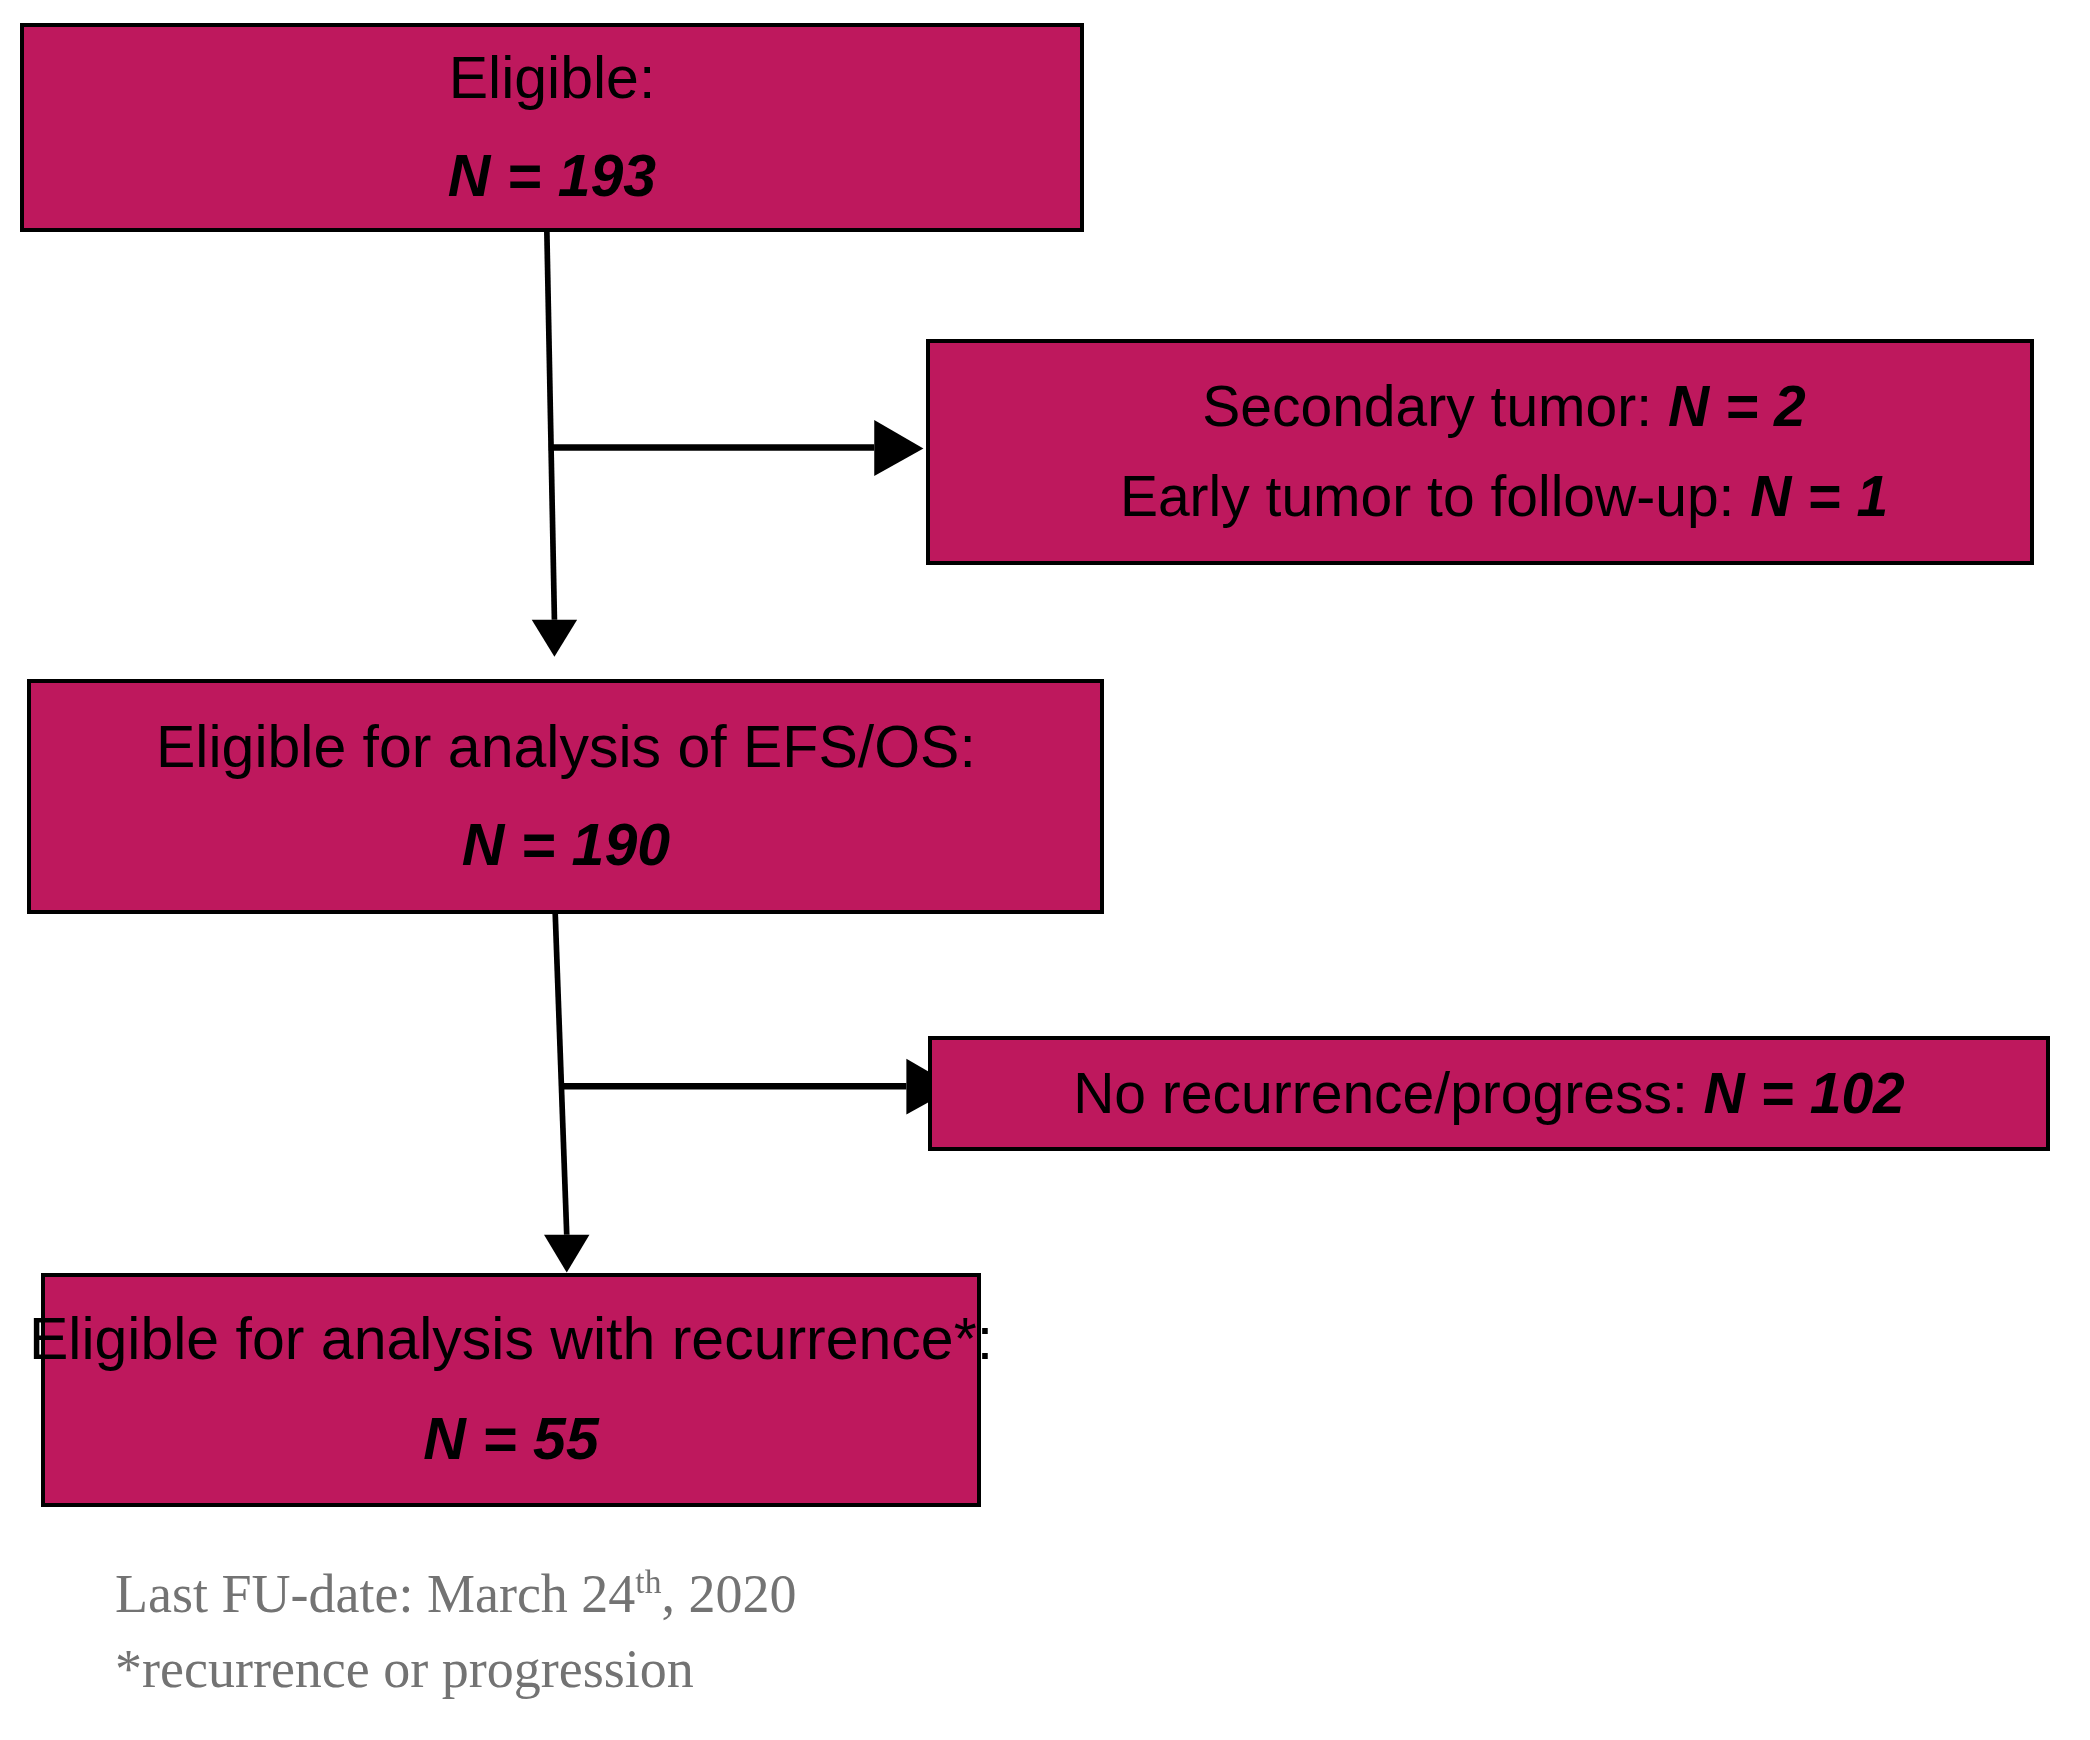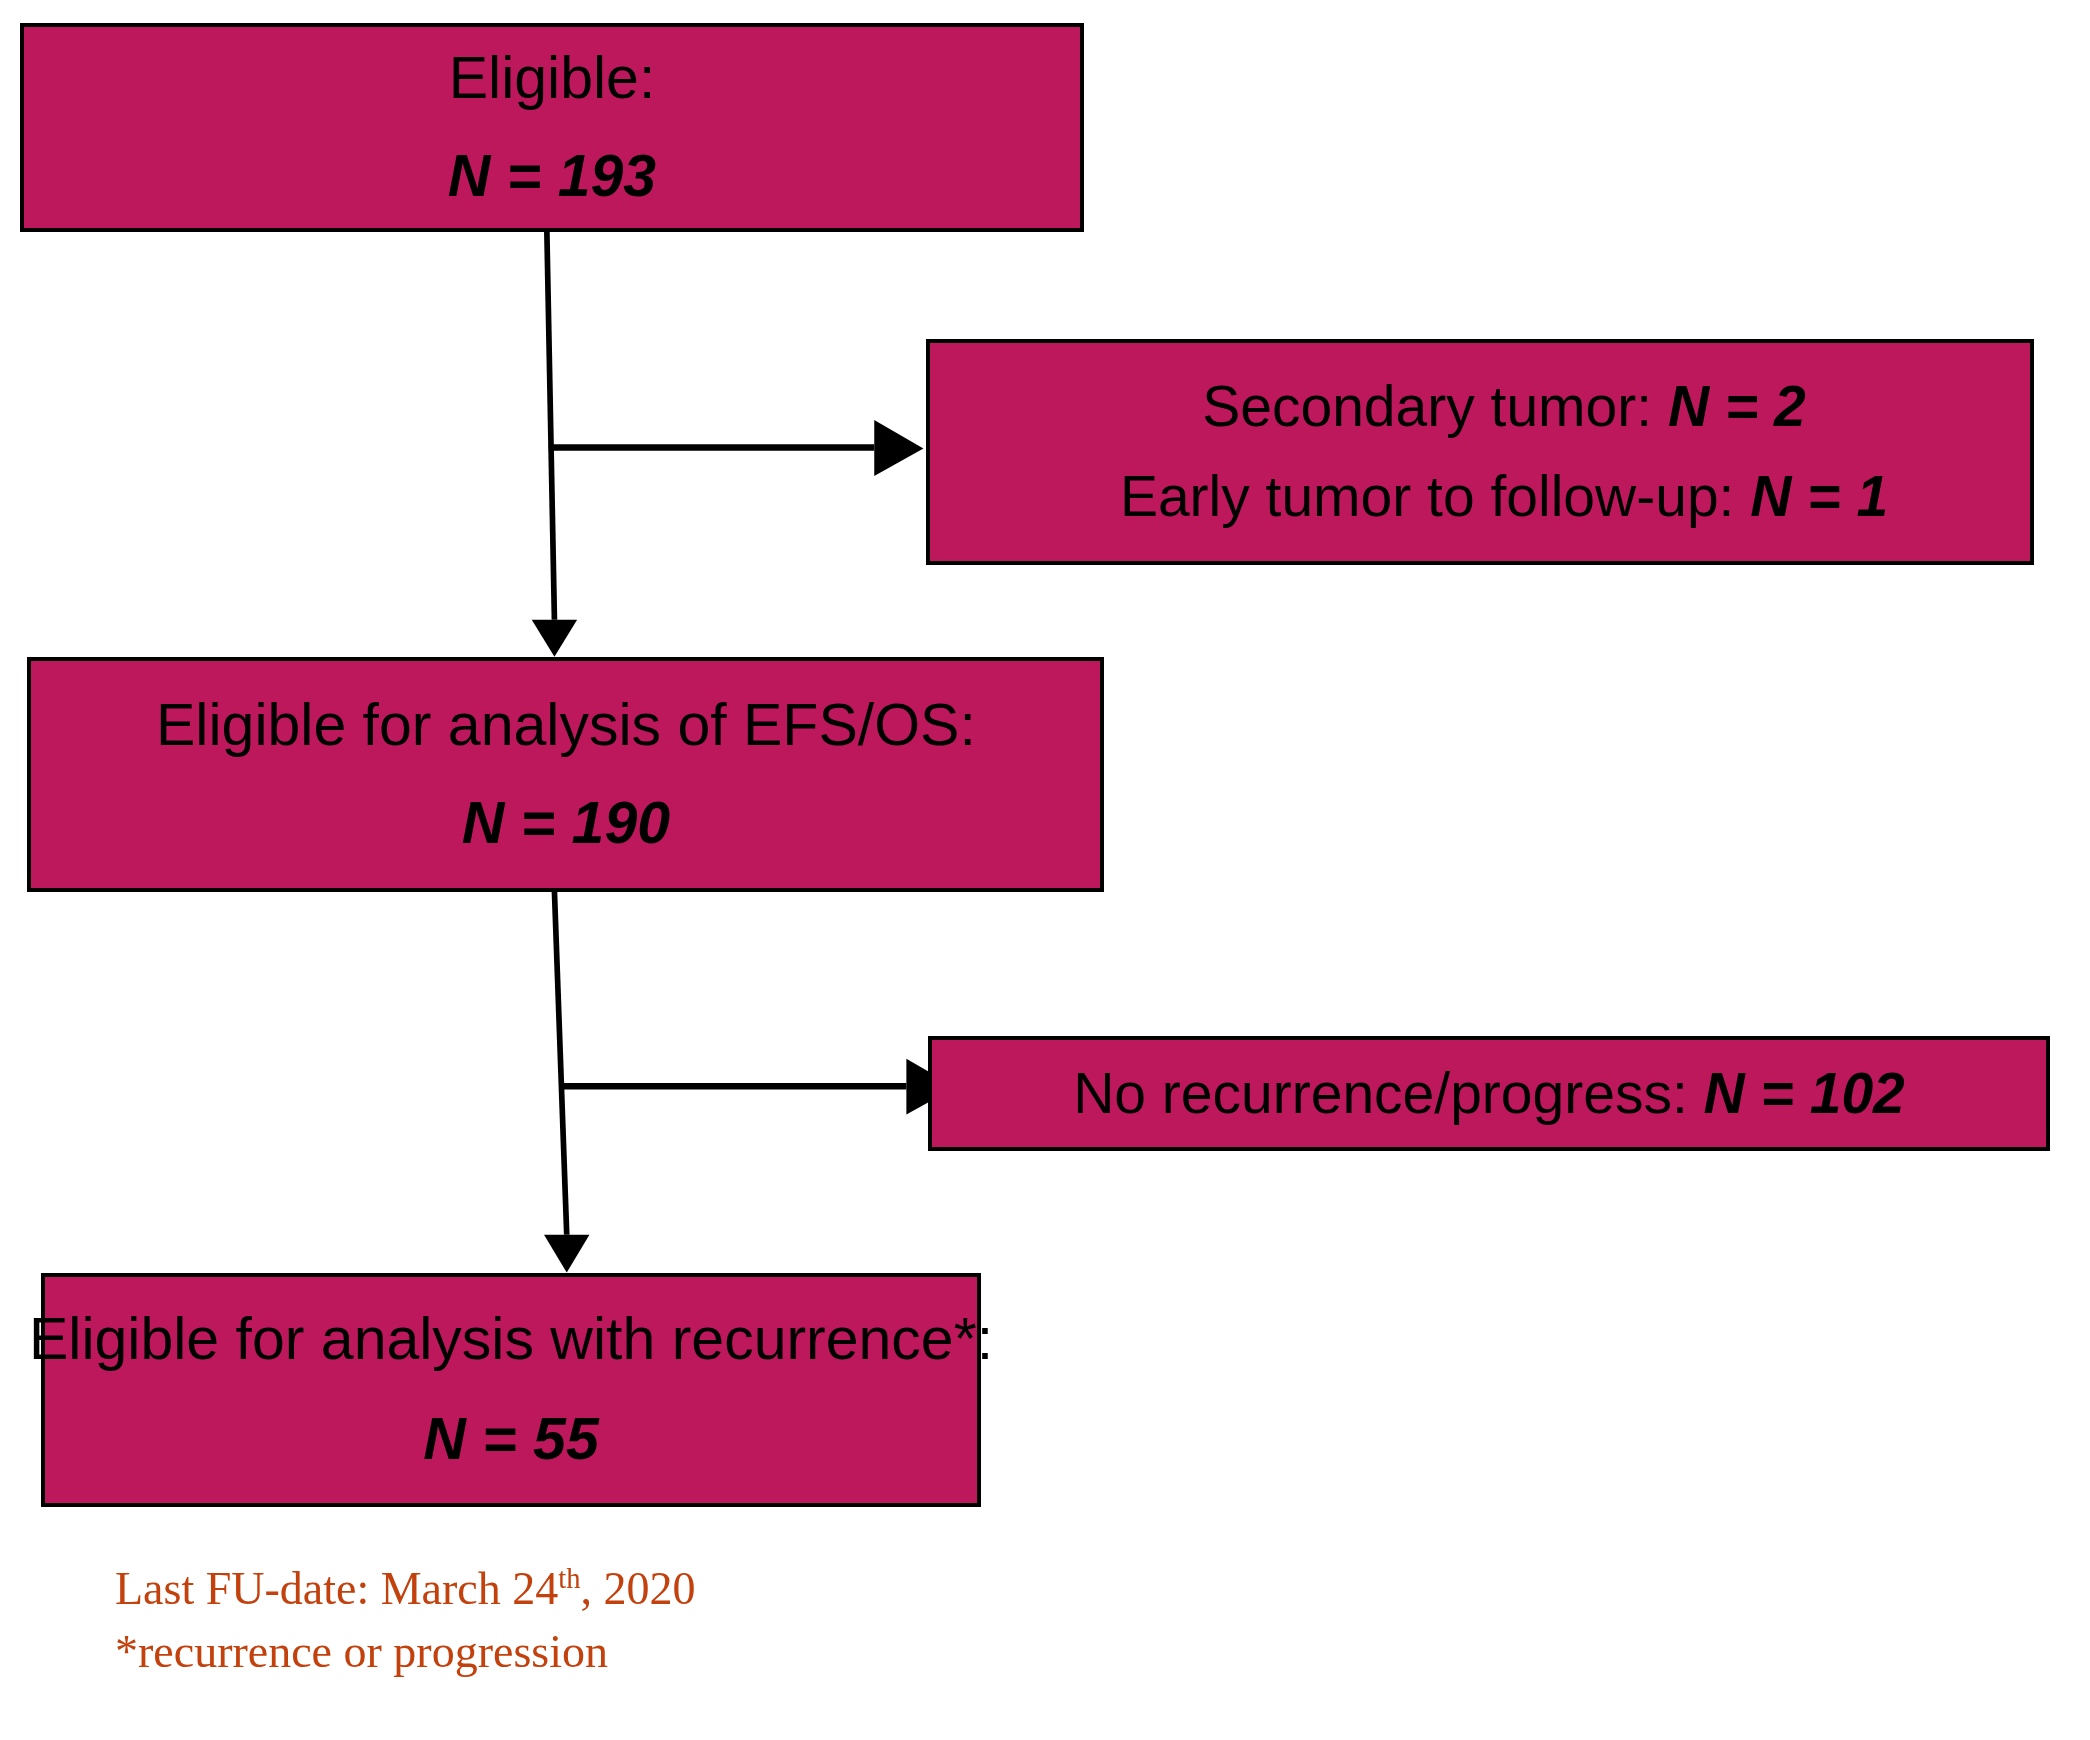--- a/index.html
+++ b/index.html
@@ -32,21 +32,21 @@
     line-height: 1.08;
   }
   .node .line {
     display: block;
     white-space: nowrap;
   }
 
   
   #node-eligible      { left: 20px;   top: 23px;   width: 1064px; height: 209px; font-size: 59px; }
   #node-excluded      { left: 926px;  top: 339px;  width: 1108px; height: 226px; font-size: 57px; padding-left: 48px; }
-  #node-efs-os        { left: 27.4px;   top: 657px;  width: 1077px; height: 235px; font-size: 59px; }
+  #node-efs-os        { left: 27.4px;   top: 679px;  width: 1077px; height: 235px; font-size: 59px; }
   #node-no-recurrence { left: 928px; top: 1036px; width: 1122px; height: 115px; font-size: 57px; }
   #node-recurrence    { left: 41px;   top: 1273px; width: 940px; height: 234px; font-size: 59px; }
 
   #node-eligible      .line:first-child { margin-bottom: 34px; }
   #node-efs-os        .line:first-child { margin-bottom: 34px; }
   #node-recurrence    .line:first-child { margin-bottom: 36px; }
   #node-excluded      .line:first-child { margin-bottom: 28px; }
 
   
   .nval { font-weight: bold; font-style: italic; }
@@ -59,23 +59,23 @@
     width: 2090px; height: 1740px;
     pointer-events: none;
   }
 
   
   #footnotes {
     position: absolute;
     left: 115px;
     top: 1557px;
     font-family: "Liberation Serif", serif;
-    font-size: 46px;
+    font-size: 54px;
     line-height: 1.38;
-    color: #c2410c;
+    color: #737373;
     white-space: nowrap;
   }
   #footnotes .fline { display: block; }
   #footnotes sup { font-size: 0.62em; vertical-align: super; }
 </style>
 </head>
 <body>
 
 <div id="stage">
 

